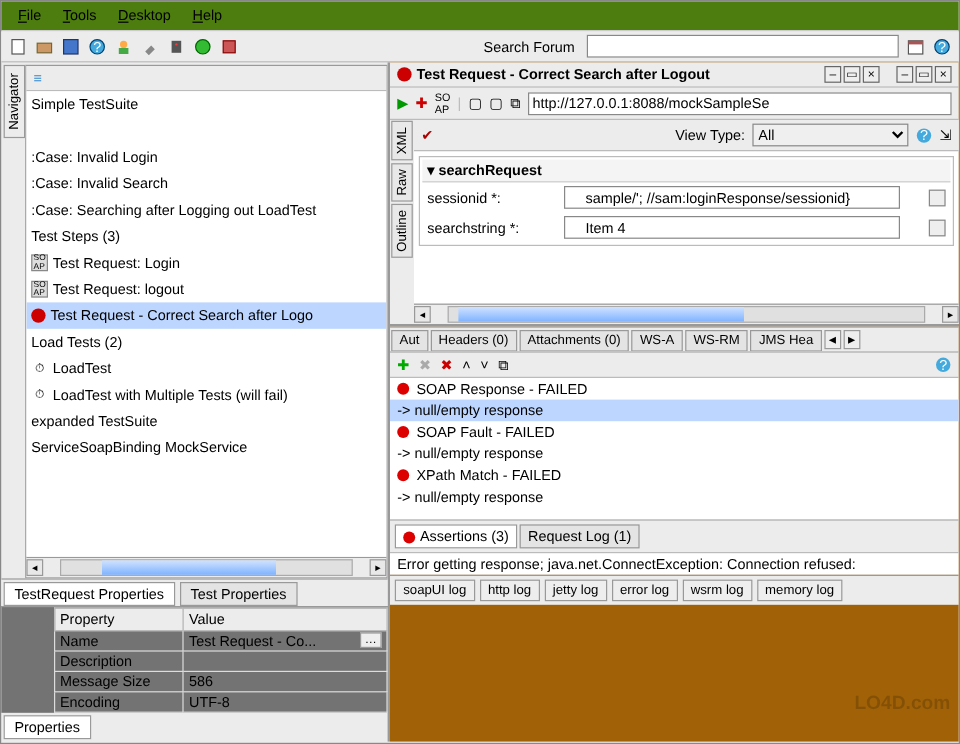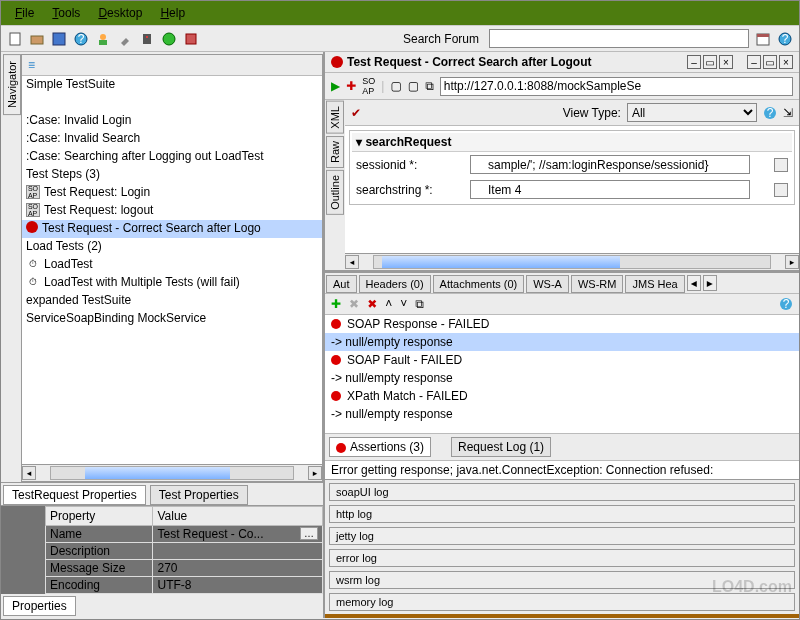--- a/index.html
+++ b/index.html
@@ -10,21 +10,21 @@
 .toolbar { background: #ececec; padding: 3px 6px; display: flex; align-items: center; gap: 6px; border-bottom: 1px solid #bbb; }
 .toolbar .icon { width: 16px; height: 16px; display: inline-flex; align-items: center; justify-content: center; }
 .toolbar .spacer { flex: 1; }
 .toolbar .search-label { margin-right: 4px; }
 .toolbar input { width: 260px; height: 19px; border: 1px solid #888; padding: 1px 3px; background: #fff; }
 .main { display: flex; height: calc(100% - 52px); }
 .side-tab { writing-mode: vertical-rl; transform: rotate(180deg); background: #ececec; border: 1px solid #999; padding: 6px 2px; font-size: 11px; margin: 2px 0 0 2px; height: fit-content; }
 .left { width: 324px; display: flex; flex-direction: column; border-right: 2px solid #999; }
 .nav-header { background: #ececec; padding: 3px 6px; border-bottom: 1px solid #bbb; display:flex; align-items:center; gap:6px;}
 .tree { background: #fff; flex: 1; overflow: hidden; position: relative; }
-.tree-row { padding: 1px 4px; white-space: nowrap; display: flex; align-items: flex-start; gap: 4px; height:18px; }
+.tree-row { padding: 11px 4px; white-space: nowrap; display: flex; align-items: center; gap: 4px; height:18px; }
 .tree-row.selected { background: #bcd6ff; }
 .tree-ico { width: 14px; height: 14px; display:inline-flex; align-items:center; justify-content:center; font-size:10px; }
 .hscroll { height: 17px; background: #ececec; border-top: 1px solid #999; display: flex; align-items:center; }
 .hscroll .track { flex:1; background:#e0e0e0; height:14px; margin:0 14px; position:relative; border:1px solid #aaa;}
 .hscroll .thumb { position:absolute; left:14%; width:60%; height:100%; background:linear-gradient(#cfe2ff,#7fb3ff); }
 .hscroll .arrow { width:14px; height:14px; border:1px solid #999; background:#e8e8e8; display:flex;align-items:center;justify-content:center;font-size:9px;}
 .prop-tabs { display:flex; background:#ececec; border-top:1px solid #999; }
 .prop-tabs .tab { border:1px solid #999; padding:2px 8px; background:#fff; margin:2px 2px 0 2px; }
 .prop-tabs .tab.inactive { background:#e4e4e4; }
 .prop-table { background:#737373; border-top:1px solid #999;padding-left:44px; }
@@ -53,26 +53,26 @@
 .form-fields .fld input { flex:1; border:1px solid #888; padding:1px 17px; height:19px;}
 .form-fields .fld .sq { width:14px; height:14px; border:1px solid #888; background:#eee;}
 .sub-tabs { display:flex; background:#ececec; border-top:1px solid #999; align-items:center;}
 .sub-tabs .stab { border:1px solid #999; padding:2px 6px; background:#e4e4e4; margin:2px 1px 0 1px; font-size:11px; white-space:nowrap;}
 .sub-tabs .nav { width:14px; text-align:center; border:1px solid #999; margin:2px 1px; background:#eee;}
 .assert-toolbar { background:#ececec; padding:3px 6px; display:flex; gap:8px; align-items:center; border-bottom:1px solid #bbb; border-top:1px solid #bbb;}
 .assert-list { background:#fff; height:118px; overflow:hidden;}
 .assert-list .arow { padding:1px 6px; display:flex; align-items:center; gap:6px; height:18px;}
 .assert-list .arow.sel { background:#bcd6ff; }
 .assert-list .dot { width:10px; height:10px; border-radius:50%; background:#d00; }
-.assert-tabs { display:flex; padding:3px 4px; gap:20px; background:#ececec; border-top:1px solid #bbb;}
+.assert-tabs { display:flex; padding:3px 4px; gap:2px; background:#ececec; border-top:1px solid #bbb;}
 .assert-tabs .atab { border:1px solid #999; padding:2px 6px; background:#e4e4e4;}
 .assert-tabs .atab.active { background:#fff;}
 .assert-tabs .adot { width:10px;height:10px;border-radius:50%;background:#d00;display:inline-block;margin-right:4px;vertical-align:middle;}
 .error-line { padding:2px 6px; background:#fff; border-top:1px solid #bbb; white-space:nowrap; overflow:hidden;}
-.log-tabs { display:flex; gap:4px; padding:3px 4px; background:#ececec; border-top:1px solid #999;flex-direction:column;}
+.log-tabs { display:flex; gap:4px; padding:3px 4px; background:#ececec; border-top:1px solid #999;}
 .log-tabs .lt { border:1px solid #999; padding:2px 6px; background:#eee; font-size:11px;}
 .watermark { position:absolute; right:8px; bottom:24px; font-size:16px; color:rgba(0,0,0,0.18); font-weight:bold; pointer-events:none;}
 svg { display:block; }
 .green-tri { color:#090; }
 .red-dot-ico { width:12px;height:12px;border-radius:50%;background:#c00;display:inline-block;}
 </style>
 </head>
 <body>
 
 <div class="menubar">
@@ -230,21 +230,21 @@
         <tr>
               <td>Name</td>
               <td><span>Test Request - Co...</span><span class="ellipsis-btn">…</span></td>
             </tr>
         <tr>
               <td>Description</td>
               <td></td>
             </tr>
         <tr>
               <td>Message Size</td>
-              <td>270</td>
+              <td>586</td>
             </tr>
         <tr>
               <td>Encoding</td>
               <td>UTF-8</td>
             </tr>
       </tbody>
         </table>
     </div>
     <div class="bottom-tab">Properties</div>
   </div>

